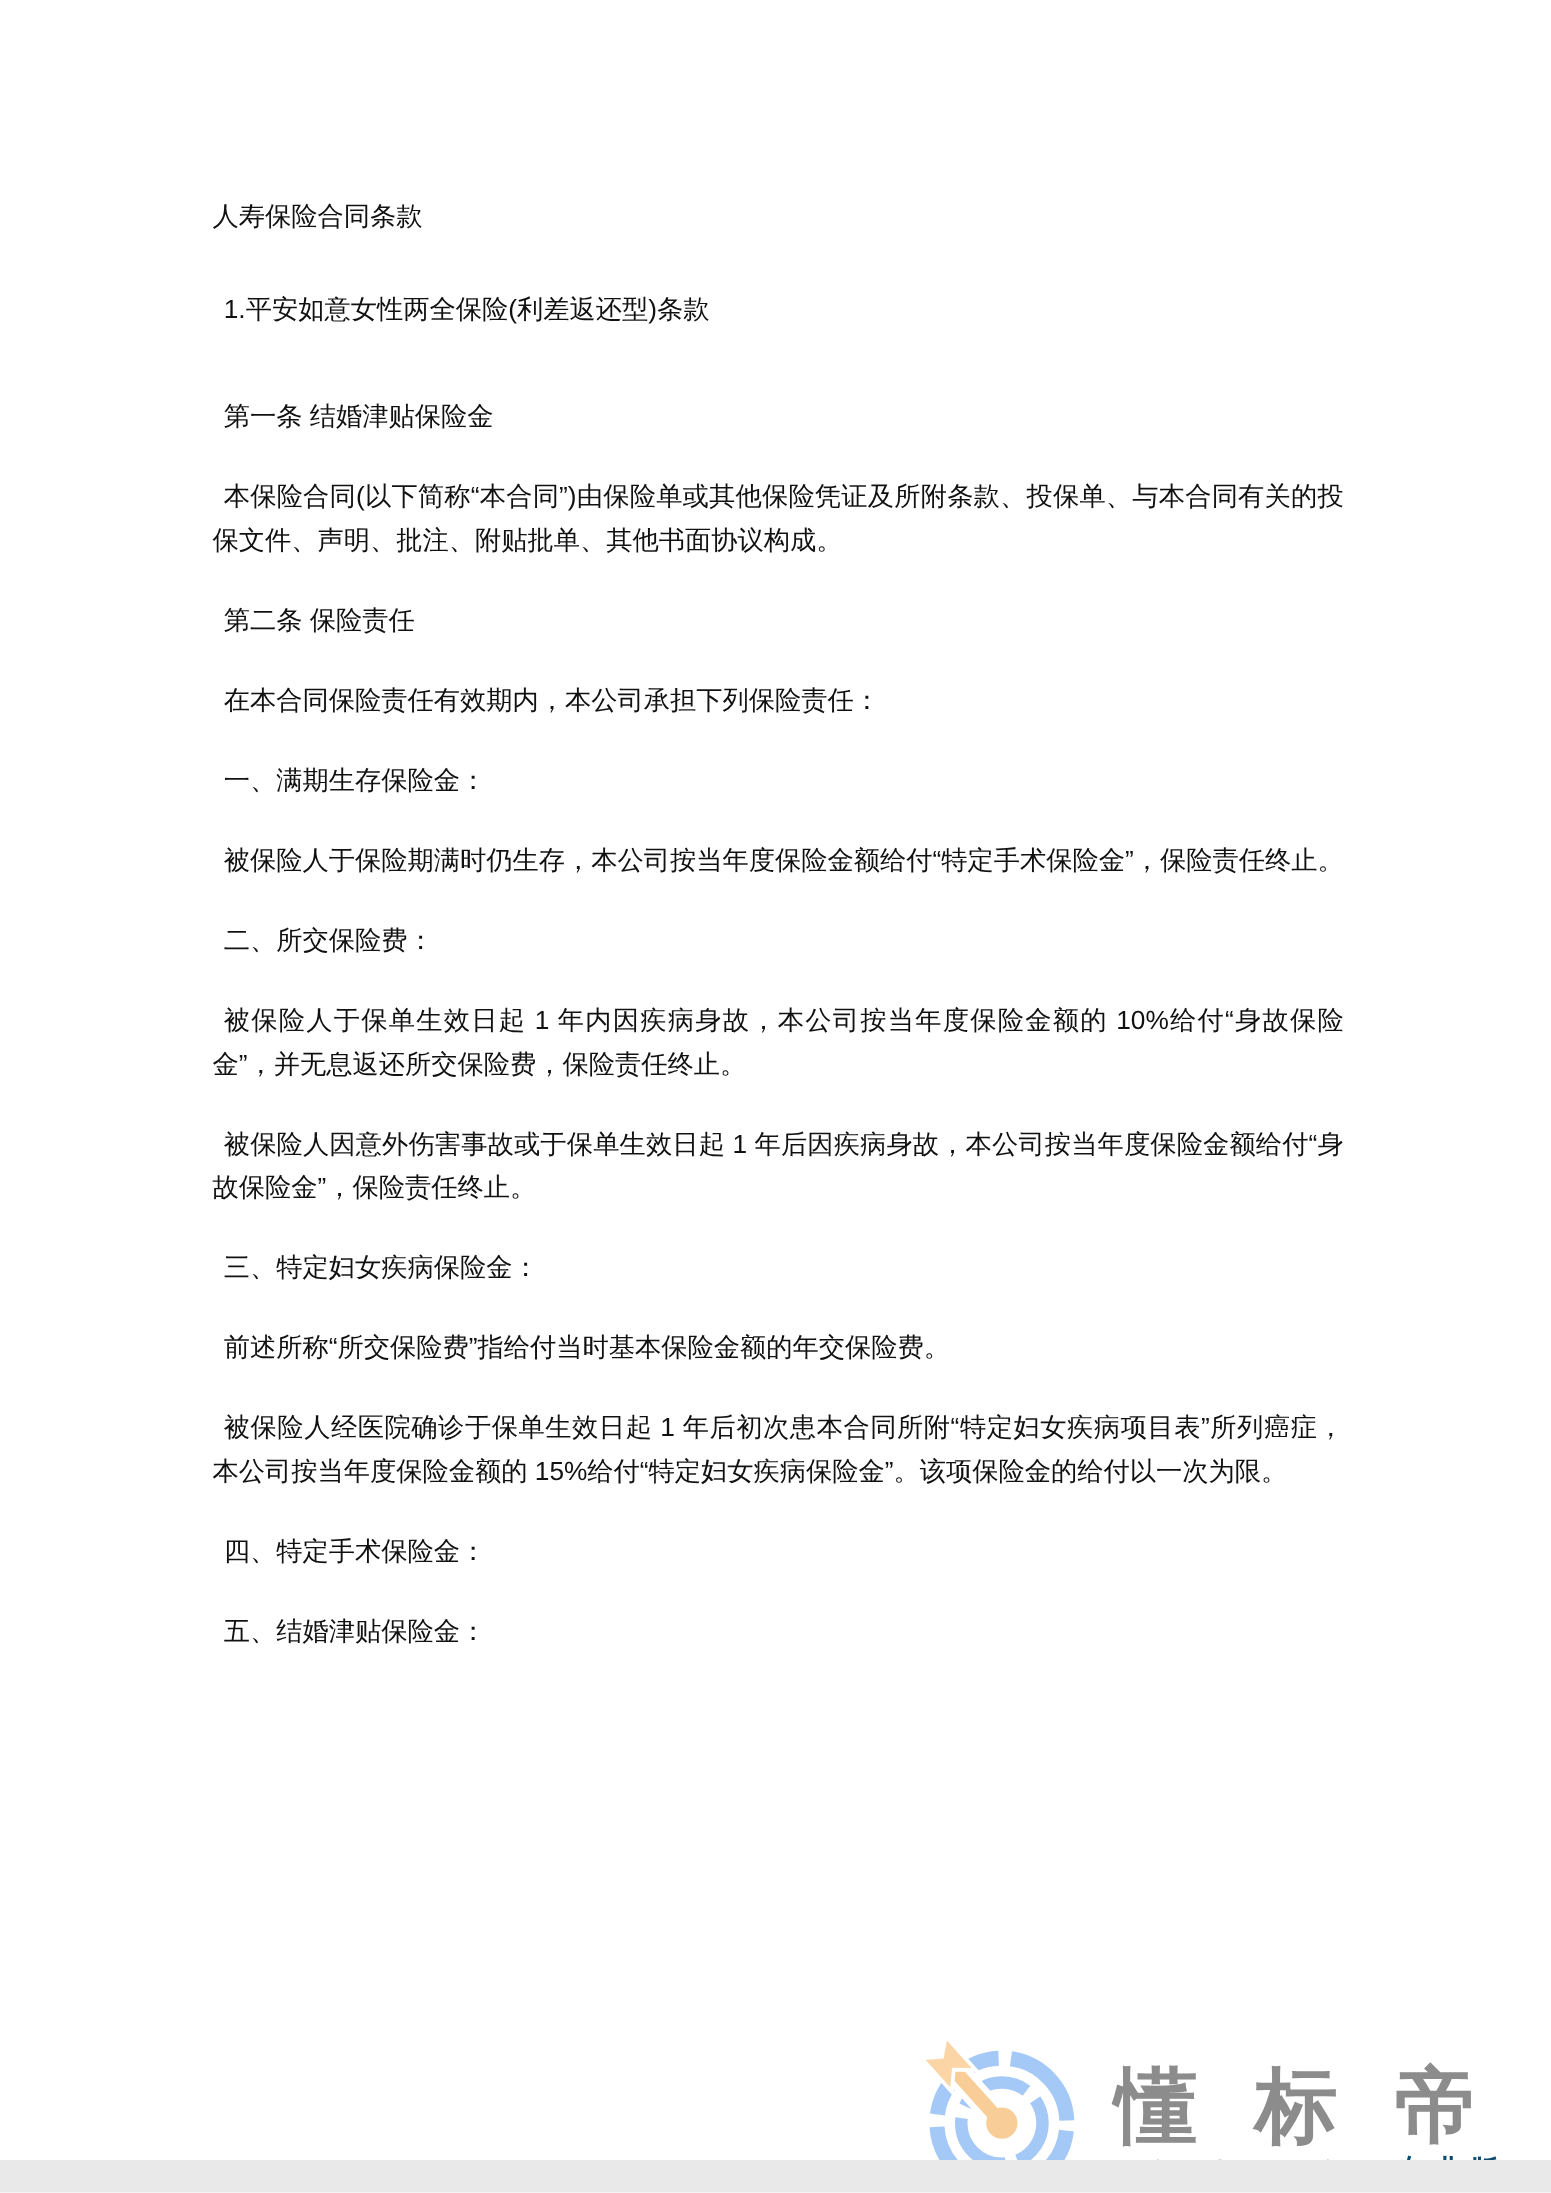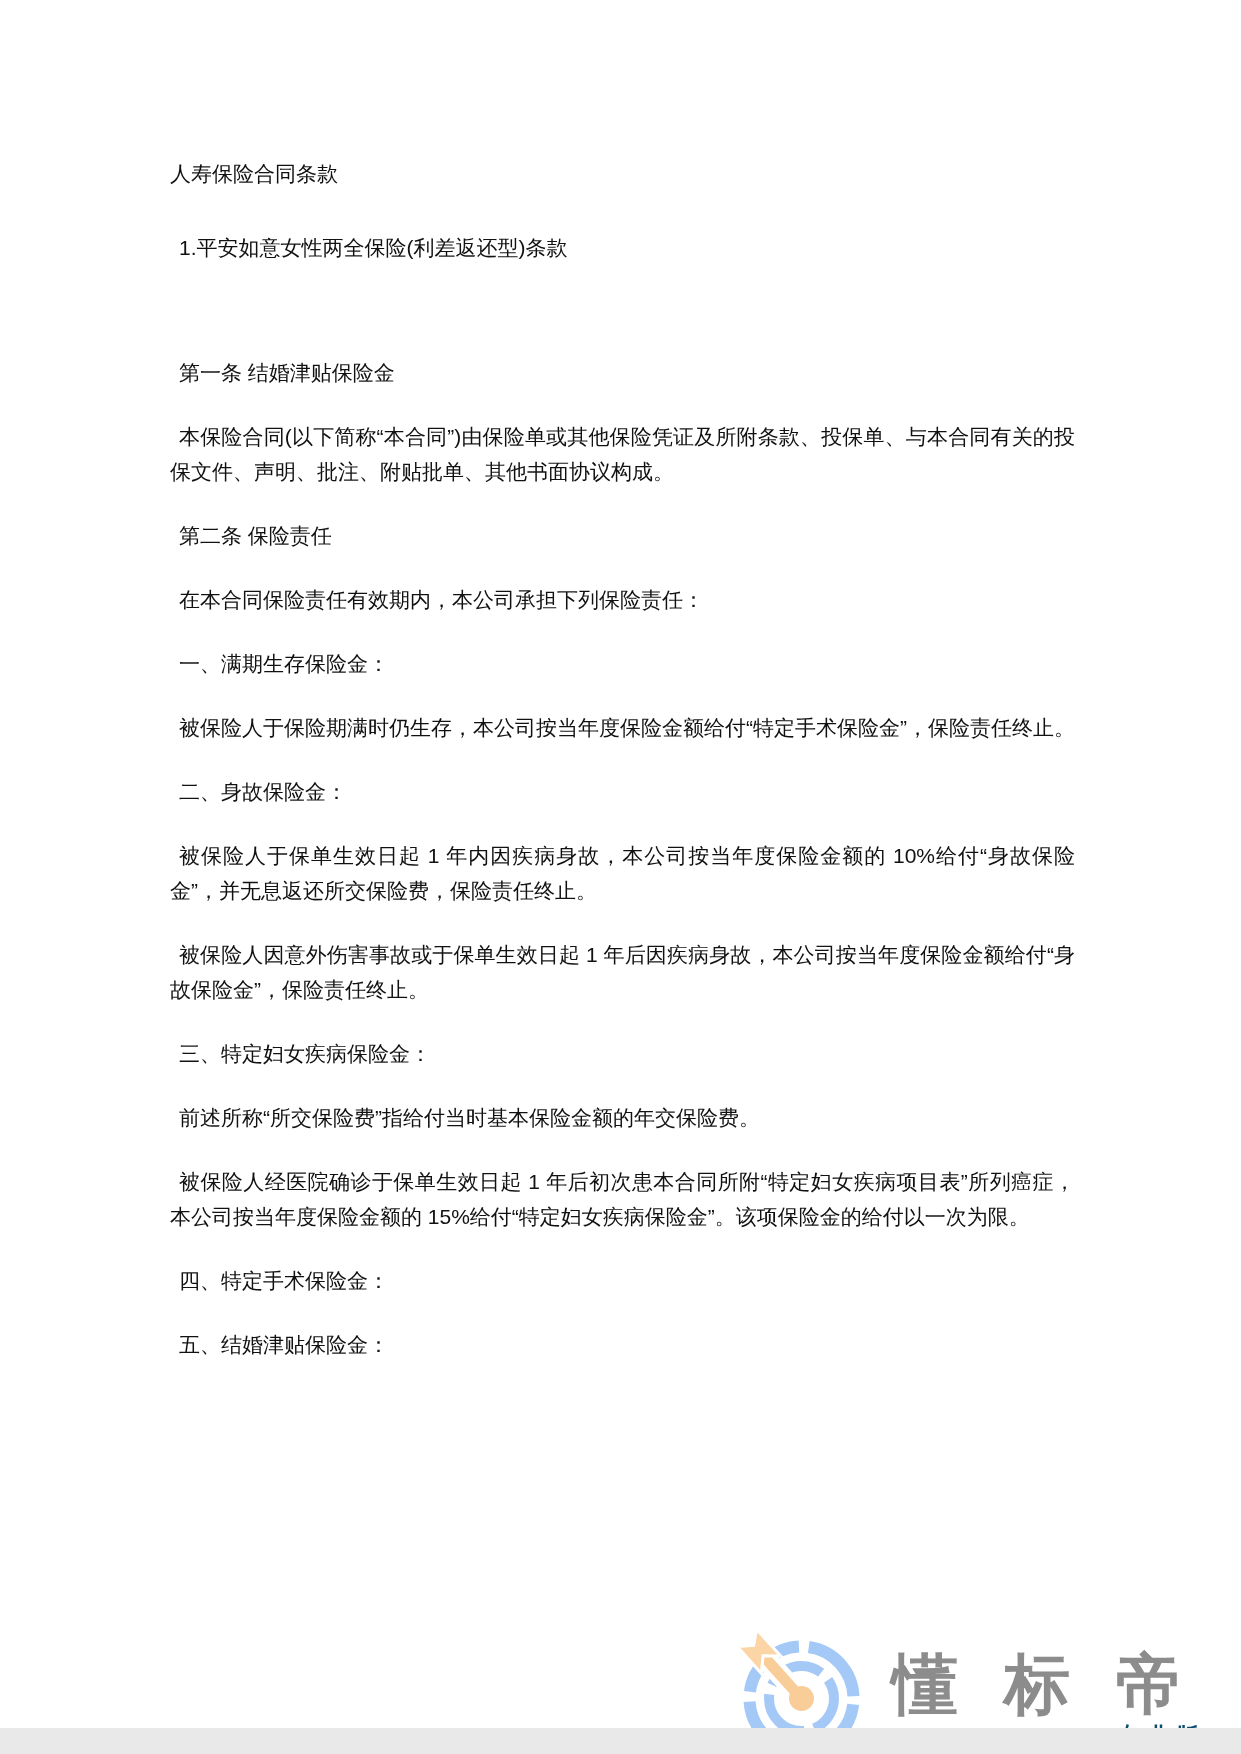--- a/index.html
+++ b/index.html
@@ -24,21 +24,21 @@
   }
   .doc p {
     margin: 0 0 29px 0;
     text-indent: 9px;
   }
   .doc p.doc-title {
     margin-bottom: 39px;
     text-indent: 0;
   }
   .doc p.doc-subtitle {
-    margin-bottom: 90px;
+    margin-bottom: 51px;
   }
   
   .watermark {
     position: absolute;
     left: 715px;
     top: 1612px;
     width: 520px;
     height: 142px;
   }
   .wm-icon {
@@ -78,21 +78,21 @@
 
   <div class="doc">
     <p class="doc-title">人寿保险合同条款</p>
     <p class="doc-subtitle">1.平安如意女性两全保险(利差返还型)条款</p>
     <p>第一条 结婚津贴保险金</p>
     <p>本保险合同(以下简称“本合同”)由保险单或其他保险凭证及所附条款、投保单、与本合同有关的投保文件、声明、批注、附贴批单、其他书面协议构成。</p>
     <p>第二条 保险责任</p>
     <p>在本合同保险责任有效期内，本公司承担下列保险责任：</p>
     <p>一、满期生存保险金：</p>
     <p>被保险人于保险期满时仍生存，本公司按当年度保险金额给付“特定手术保险金”，保险责任终止。</p>
-    <p>二、身故保险金：</p>
+    <p>二、所交保险费：</p>
     <p>被保险人于保单生效日起 1 年内因疾病身故，本公司按当年度保险金额的 10%给付“身故保险金”，并无息返还所交保险费，保险责任终止。</p>
     <p>被保险人因意外伤害事故或于保单生效日起 1 年后因疾病身故，本公司按当年度保险金额给付“身故保险金”，保险责任终止。</p>
     <p>三、特定妇女疾病保险金：</p>
     <p>前述所称“所交保险费”指给付当时基本保险金额的年交保险费。</p>
     <p>被保险人经医院确诊于保单生效日起 1 年后初次患本合同所附“特定妇女疾病项目表”所列癌症，本公司按当年度保险金额的 15%给付“特定妇女疾病保险金”。该项保险金的给付以一次为限。</p>
     <p>四、特定手术保险金：</p>
     <p>五、结婚津贴保险金：</p>
   </div>
 
   <div class="watermark">

